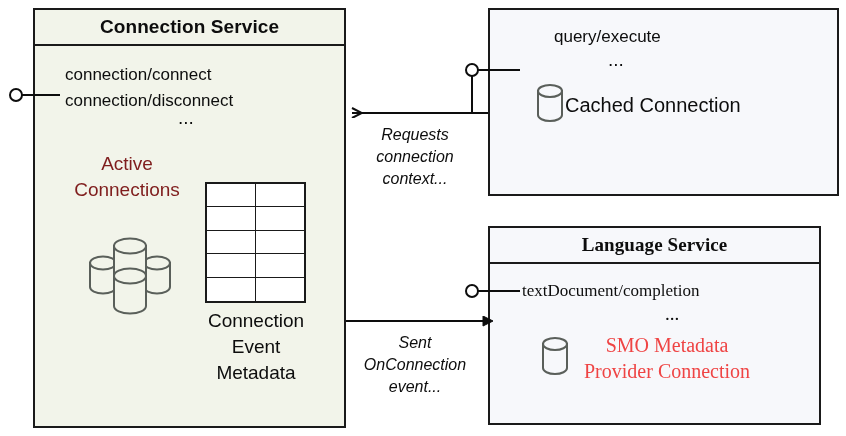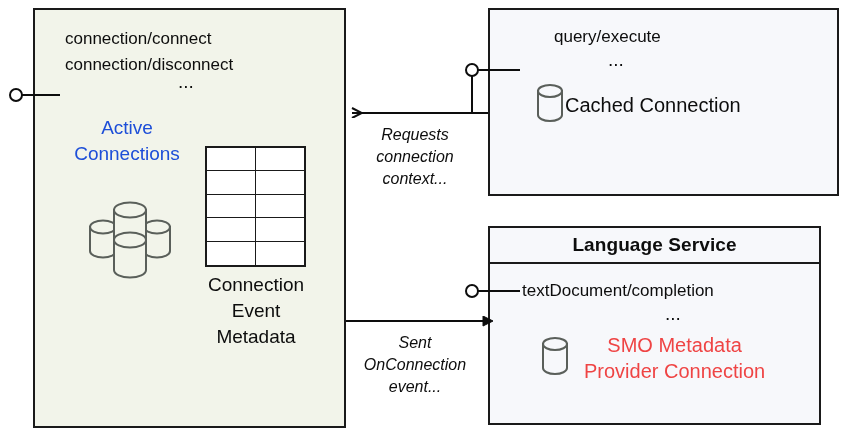--- a/index.html
+++ b/index.html
@@ -33,20 +33,21 @@
     width: 351px;
     height: 188px;
     background: #f7f8fb;
   }
   .uml-box.language {
     left: 488px;
     top: 226px;
     width: 333px;
     height: 199px;
     background: #f7f8fb;
+    font-family: Liberation Serif, serif;
   }
   .box-header {
     position: relative;
     height: 34px;
     border-bottom: 2px solid #1a1a1a;
     display: flex;
     align-items: center;
     justify-content: center;
   }
   .box-title {
@@ -82,21 +83,21 @@
     top: 62px;
   }
   .label-active {
     position: absolute;
     left: 12px;
     top: 105px;
     width: 160px;
     text-align: center;
     font-size: 19px;
     line-height: 26px;
-    color: #1d4ed8;
+    color: #7f1d1d;
   }
   .cyl-stack {
     position: absolute;
     left: 51px;
     top: 190px;
     width: 88px;
     height: 80px;
   }
   .grid-table {
     position: absolute;
@@ -202,20 +203,23 @@
     top: 332px;
     width: 128px;
   }
 </style>
 </head>
 <body>
 
 <div id="canvas">
 
   <div class="uml-box connection">
+    <div class="box-header">
+      <span class="box-title">Connection Service</span>
+    </div>
     <div class="box-body">
       <div class="op-text cs-ops">connection/connect</div>
       <div class="op-text cs-ops" style="top:42px;">connection/disconnect</div>
       <div class="ellipsis cs-ellipsis">...</div>
 
       <div class="label-active">
         <div>Active</div>
         <div>Connections</div>
       </div>
 

